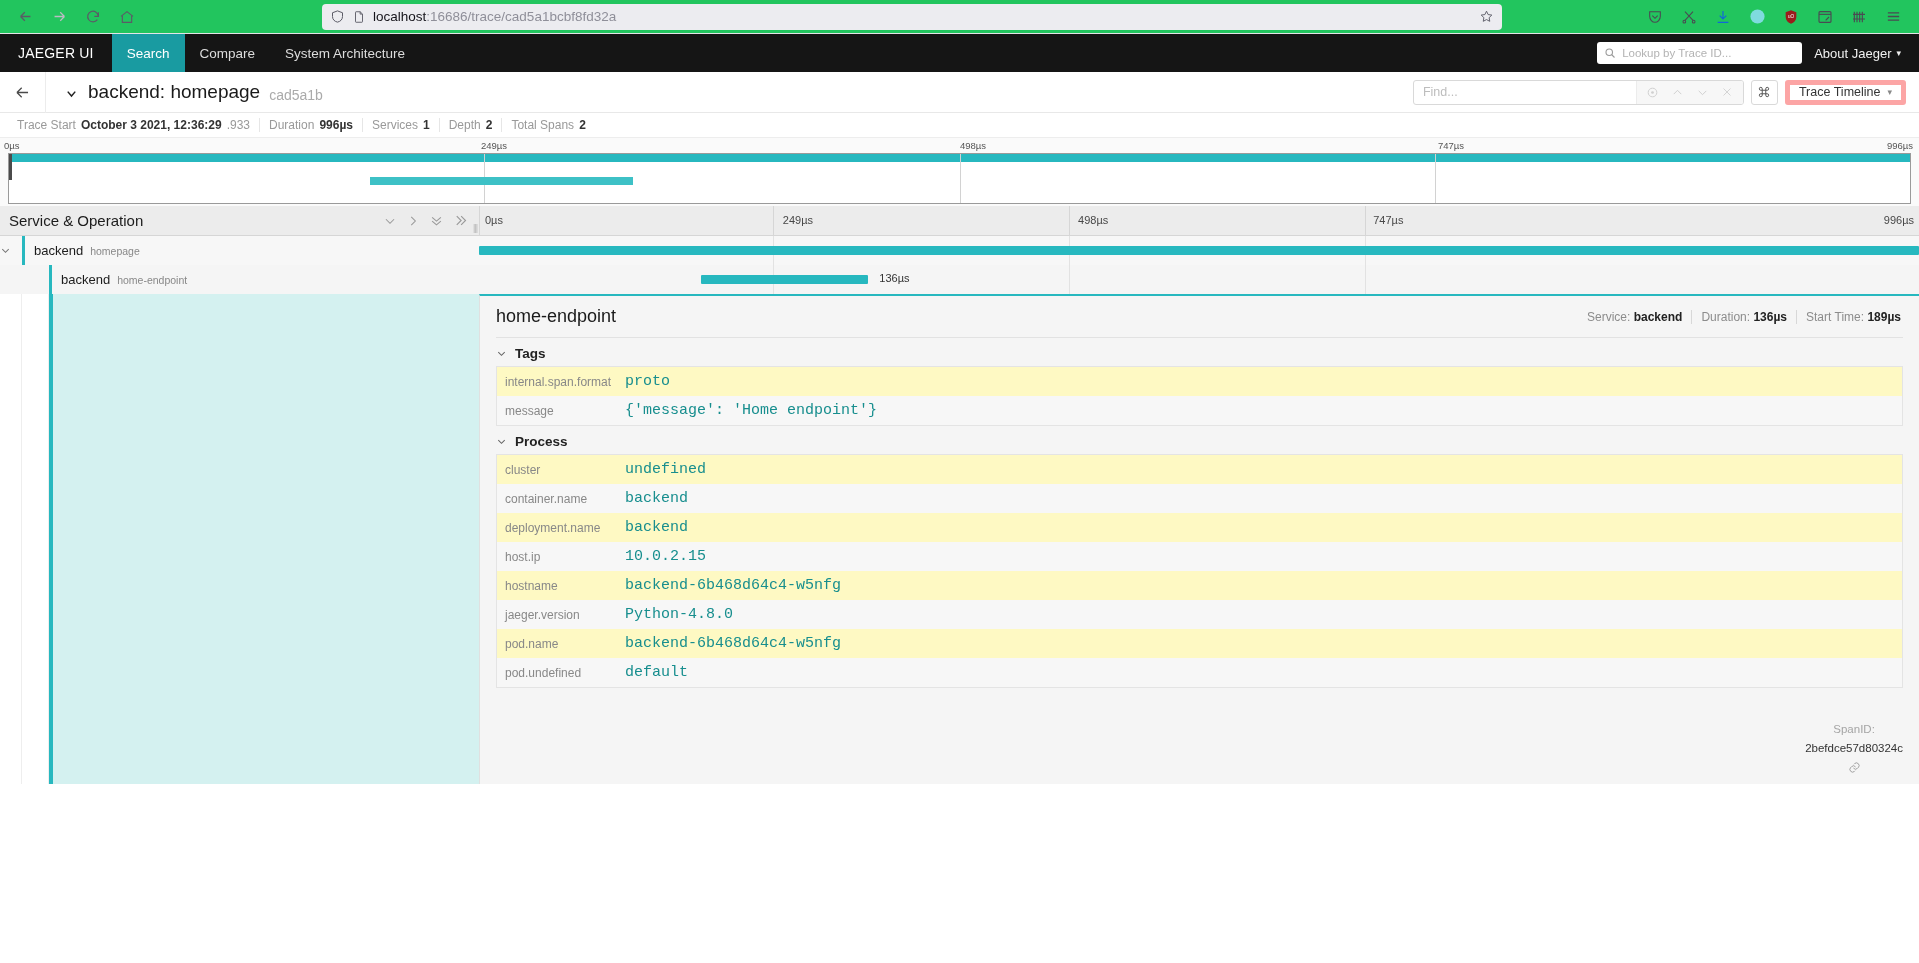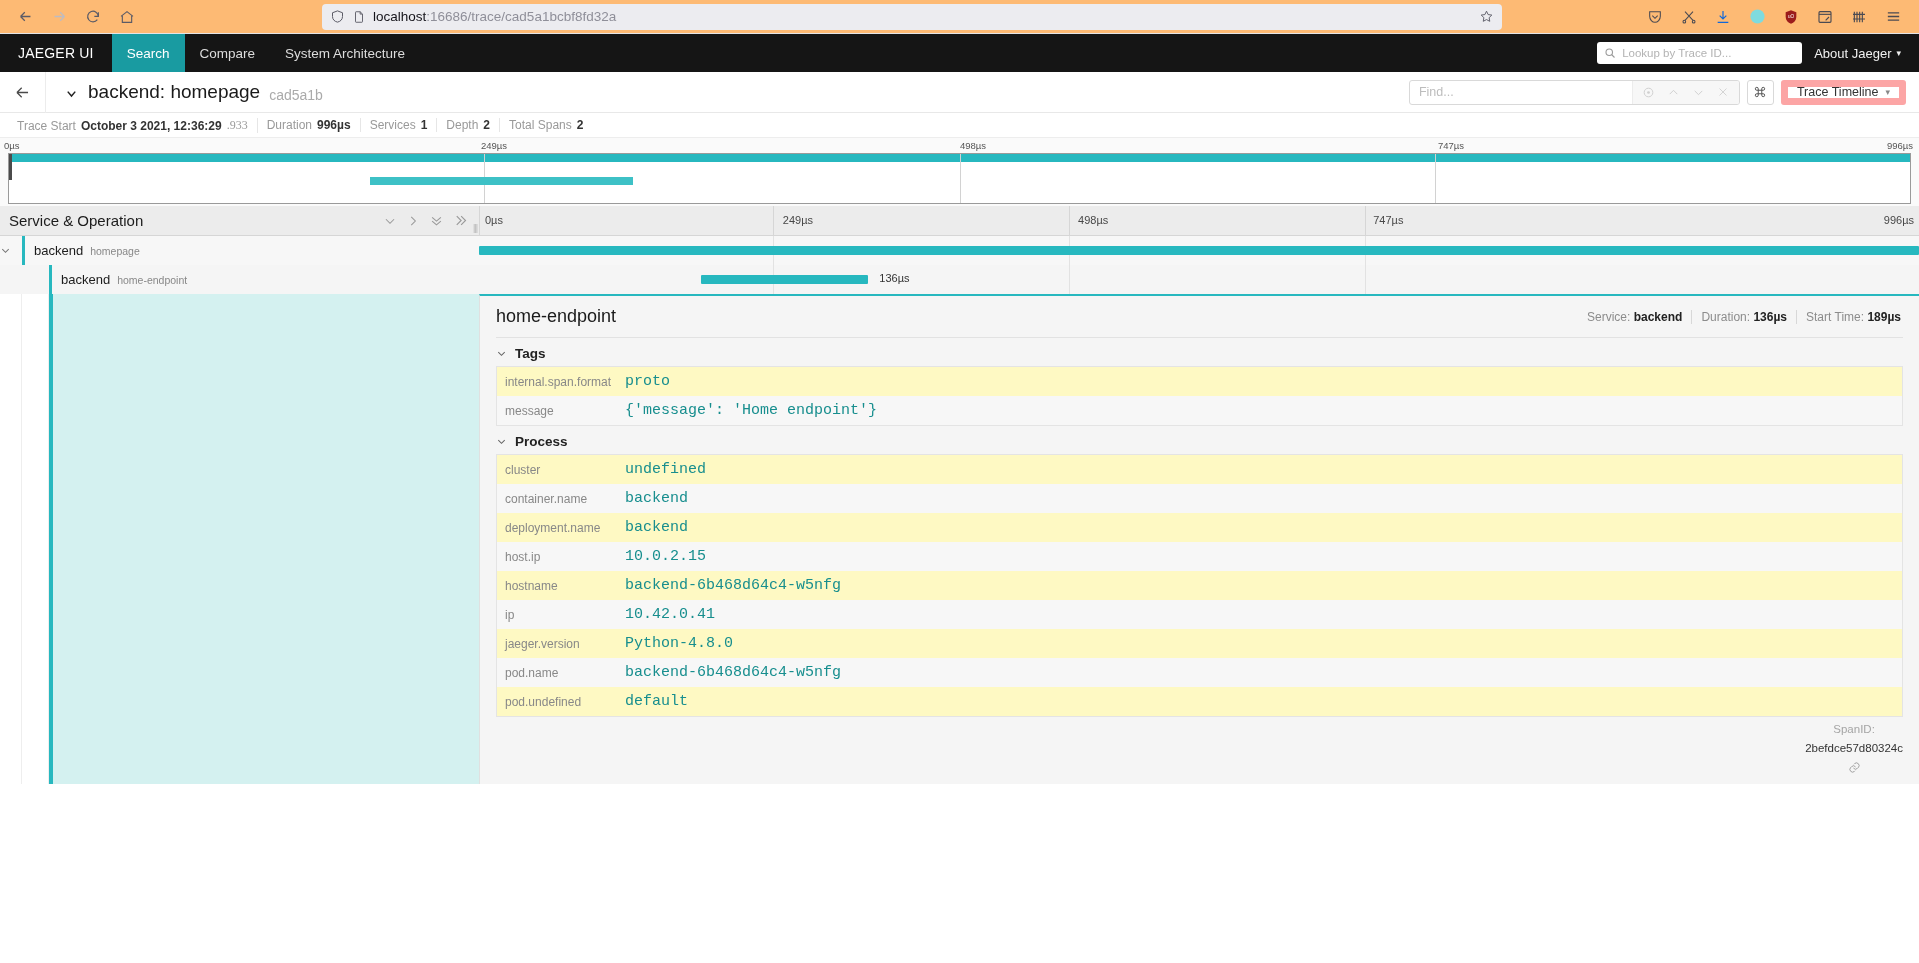--- a/index.html
+++ b/index.html
@@ -6,21 +6,21 @@
   html, body {
     width: 1919px; height: 963px;
     background: #ffffff;
     font-family: "Liberation Sans", sans-serif;
     overflow: hidden;
   }
 
   
   .browser-bar {
     height: 34px;
-    background: #fdba74;
+    background: #22c55e;
     display: flex; align-items: center;
     padding: 0 10px;
     border-bottom: 1px solid #e4e4e7;
   }
   .nav-btns { display: flex; align-items: center; gap: 4px; }
   .nav-btn {
     width: 30px; height: 28px;
     display: flex; align-items: center; justify-content: center;
     border-radius: 4px;
     color: #5b5b66;
@@ -98,35 +98,35 @@
   .title-wrap { display: flex; align-items: flex-end; gap: 9px; padding-left: 18px; }
   .caret-dn { color: #222; font-size: 13px; position: relative; top: -2px; }
   .trace-title { font-size: 19px; color: #1a1a1a; font-weight: 400; }
   .trace-id { font-size: 14px; color: #aaa; }
   .hdr-right { margin-left: auto; display: flex; align-items: center; gap: 7px; padding-right: 13px; }
   .find-group { display: flex; align-items: stretch; height: 25px; border: 1px solid #d9d9d9; border-radius: 3px; overflow: hidden; }
   .find-input { width: 222px; display: flex; align-items: center; padding: 0 9px; font-size: 12.5px; color: #bdbdbd; }
   .find-ctrls { display: flex; align-items: center; background: #f7f7f7; border-left: 1px solid #ececec; padding: 0 4px; gap: 2px; }
   .fc { width: 23px; height: 23px; display: flex; align-items: center; justify-content: center; color: #cfcfcf; font-size: 12px; }
   .sq-btn { width: 27px; height: 25px; border: 1px solid #d9d9d9; border-radius: 3px; display: flex; align-items: center; justify-content: center; font-size: 13px; color: #4a4a4a; }
-  .select-btn { height: 25px; border: 7px solid #fca5a5; border-radius: 3px; display: flex; align-items: center; gap: 7px; padding: 0 9px; font-size: 12.5px; color: #333; }
+  .select-btn { height: 25px; border: 5px solid #fca5a5; border-radius: 3px; display: flex; align-items: center; gap: 7px; padding: 0 9px; font-size: 12.5px; color: #333; }
 
   
   .meta-row {
     height: 25px;
     display: flex; align-items: center;
     padding-left: 8px;
     font-size: 12px;
     border-bottom: 1px solid #ededed;
     background: #fff;
   }
   .meta-item { display: flex; gap: 5px; align-items: flex-end; padding: 0 9px; color: #999; border-right: 1px solid #e6e6e6; }
   .meta-item:last-child { border-right: none; }
   .meta-item b { color: #333; font-weight: 700; }
-  .meta-item .frac { color: #999; font-weight: 400; font-family: Liberation Serif, serif; }
+  .meta-item .frac { color: #999; font-weight: 400; }
 
   
   .minimap { background: #fafafa; padding: 0; position: relative; height: 68px; }
   .mm-ticks { position: relative; height: 15px; }
   .mm-tick { position: absolute; top: 2px; font-size: 9.5px; color: #555; }
   .mm-body { position: relative; height: 51px; margin: 0 8px 0 8px; border: 1px solid #9a9a9a; background: #fff; }
   .mm-vline { position: absolute; top: 0; bottom: 0; width: 1px; background: #d2d2d2; }
   .mm-topbar { position: absolute; left: 0; right: 0; top: 0; height: 8px; background: #27b8bf; }
   .mm-leftedge { position: absolute; left: 0; top: 0; width: 3px; height: 26px; background: #4b4b4b; }
   .mm-span { position: absolute; height: 8px; background: #3dc1c6; }
@@ -555,24 +555,20 @@
         </div>
       <div class="kv-row">
           <span class="kv-key">host.ip</span>
           <span class="kv-val">10.0.2.15</span>
         </div>
       <div class="kv-row">
           <span class="kv-key">hostname</span>
           <span class="kv-val">backend-6b468d64c4-w5nfg</span>
         </div>
       <div class="kv-row">
-          <span class="kv-key">ip</span>
-          <span class="kv-val">10.42.0.41</span>
-        </div>
-      <div class="kv-row">
           <span class="kv-key">jaeger.version</span>
           <span class="kv-val">Python-4.8.0</span>
         </div>
       <div class="kv-row">
           <span class="kv-key">pod.name</span>
           <span class="kv-val">backend-6b468d64c4-w5nfg</span>
         </div>
       <div class="kv-row">
           <span class="kv-key">pod.undefined</span>
           <span class="kv-val">default</span>

